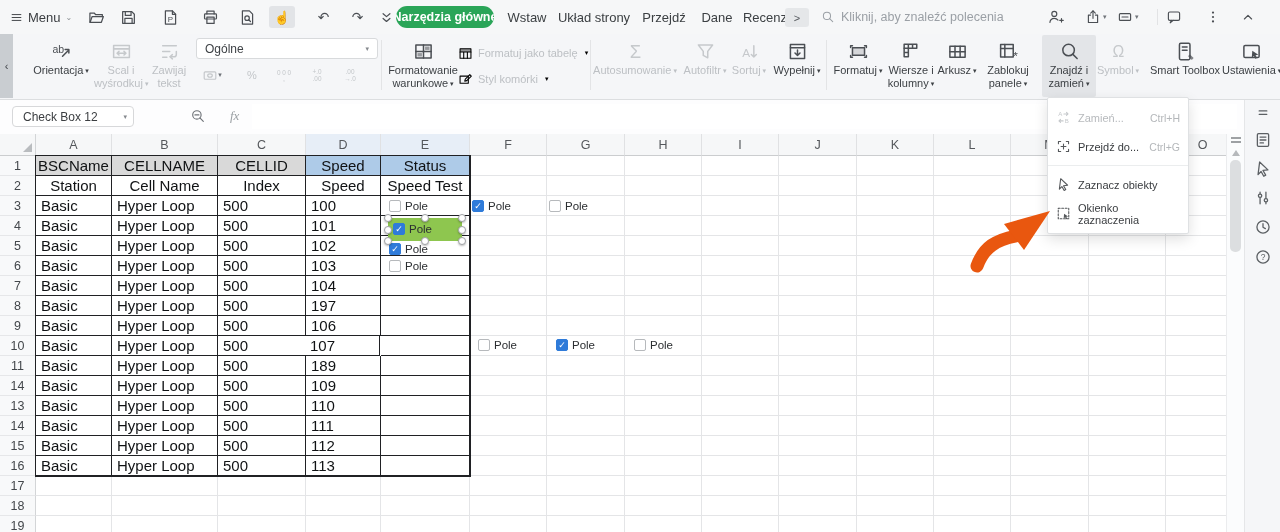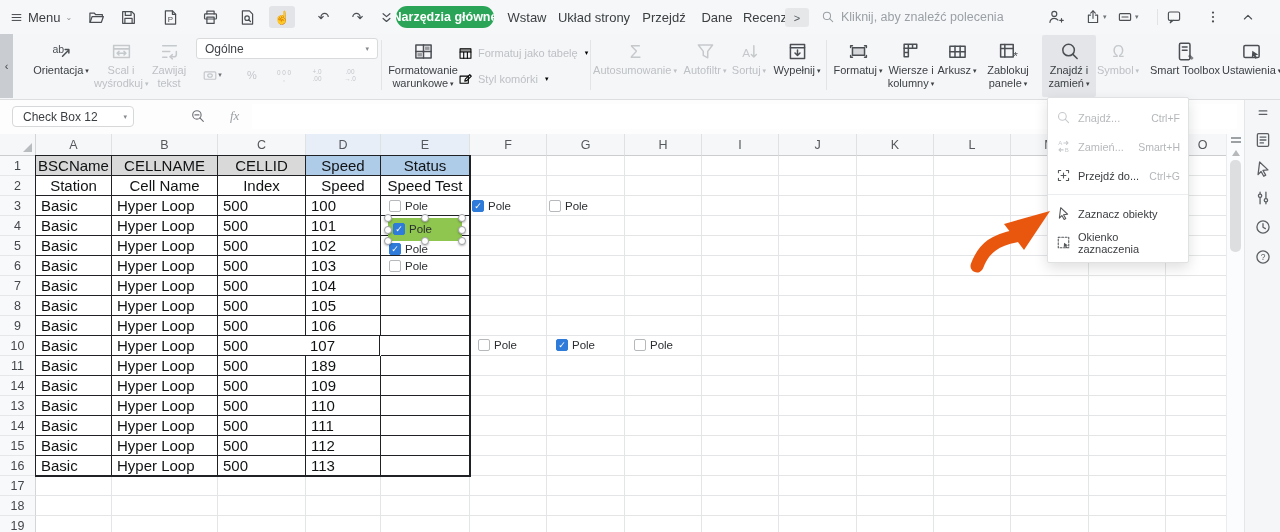--- a/index.html
+++ b/index.html
@@ -706,21 +706,21 @@
       <div class="cell" style="left:702px;top:142px;width:77px;height:20px"></div>
       <div class="cell" style="left:779px;top:142px;width:78px;height:20px"></div>
       <div class="cell" style="left:857px;top:142px;width:77px;height:20px"></div>
       <div class="cell" style="left:934px;top:142px;width:77px;height:20px"></div>
       <div class="cell" style="left:1011px;top:142px;width:78px;height:20px"></div>
       <div class="cell" style="left:1089px;top:142px;width:77px;height:20px"></div>
       <div class="cell" style="left:1166px;top:142px;width:74px;height:20px"></div>
       <div class="cell tb" style="left:36px;top:162px;width:76px;height:20px">Basic</div>
       <div class="cell tb" style="left:112px;top:162px;width:106px;height:20px">Hyper Loop</div>
       <div class="cell tb" style="left:218px;top:162px;width:88px;height:20px">500</div>
-      <div class="cell tb" style="left:306px;top:162px;width:75px;height:20px">105</div>
+      <div class="cell tb" style="left:306px;top:162px;width:75px;height:20px">197</div>
       <div class="cell tb" style="left:381px;top:162px;width:89px;height:20px"></div>
       <div class="cell" style="left:470px;top:162px;width:77px;height:20px"></div>
       <div class="cell" style="left:547px;top:162px;width:78px;height:20px"></div>
       <div class="cell" style="left:625px;top:162px;width:77px;height:20px"></div>
       <div class="cell" style="left:702px;top:162px;width:77px;height:20px"></div>
       <div class="cell" style="left:779px;top:162px;width:78px;height:20px"></div>
       <div class="cell" style="left:857px;top:162px;width:77px;height:20px"></div>
       <div class="cell" style="left:934px;top:162px;width:77px;height:20px"></div>
       <div class="cell" style="left:1011px;top:162px;width:78px;height:20px"></div>
       <div class="cell" style="left:1089px;top:162px;width:77px;height:20px"></div>
@@ -940,38 +940,28 @@
 
   <svg class="arrow-svg" width="1280" height="532">
     <path id="arrtail" d="M977 266 C 984 247 996 240 1016 236" stroke-width="13" fill="none" stroke-linecap="round" stroke="#e9570f"></path>
     <polygon id="arrhead" points="1050,211 1024,250 1004,224" fill="#e9570f"></polygon>
   </svg>
 
   <div class="menu" id="menu">
       <div class="menu-item dis">
         <span class="ic" style="width:15px;height:15px">
           <svg width="15" height="15" viewBox="0 0 16 16" fill="none" stroke="currentColor" stroke-width="1.15" stroke-linecap="round" stroke-linejoin="round">
-            <circle cx="6.8" cy="6.8" r="4.1"></circle>
-            <path d="M9.8 9.8l3.6 3.6"></path>
-          </svg>
-        </span>
-        <span>Znajdź...</span>
-        <span class="mi-sc">Ctrl+F</span>
-      </div>
-      <div class="menu-item dis">
-        <span class="ic" style="width:15px;height:15px">
-          <svg width="15" height="15" viewBox="0 0 16 16" fill="none" stroke="currentColor" stroke-width="1.15" stroke-linecap="round" stroke-linejoin="round">
             <text x="4.6" y="6.8" font-size="6.5" fill="currentColor" stroke="none" text-anchor="middle" font-family="Liberation Sans,sans-serif">A</text>
             <text x="11.4" y="14" font-size="6.5" fill="currentColor" stroke="none" text-anchor="middle" font-family="Liberation Sans,sans-serif">B</text>
             <path d="M8.4 4.2h4.4M11.2 2.6l1.6 1.6-1.6 1.6"></path>
             <path d="M7.6 11.6H3.2M4.8 10l-1.6 1.6 1.6 1.6"></path>
           </svg>
         </span>
         <span>Zamień...</span>
-        <span class="mi-sc">Smart+H</span>
+        <span class="mi-sc">Ctrl+H</span>
       </div>
       <div class="menu-item">
         <span class="ic" style="width:15px;height:15px">
           <svg width="15" height="15" viewBox="0 0 16 16" fill="none" stroke="currentColor" stroke-width="1.15" stroke-linecap="round" stroke-linejoin="round">
             <path d="M2.6 5V2.6H5M11 2.6h2.4V5M13.4 11v2.4H11M5 13.4H2.6V11"></path>
             <path d="M8 5.4v5.2M5.4 8h5.2"></path>
           </svg>
         </span>
         <span>Przejdź do...</span>
         <span class="mi-sc">Ctrl+G</span>

